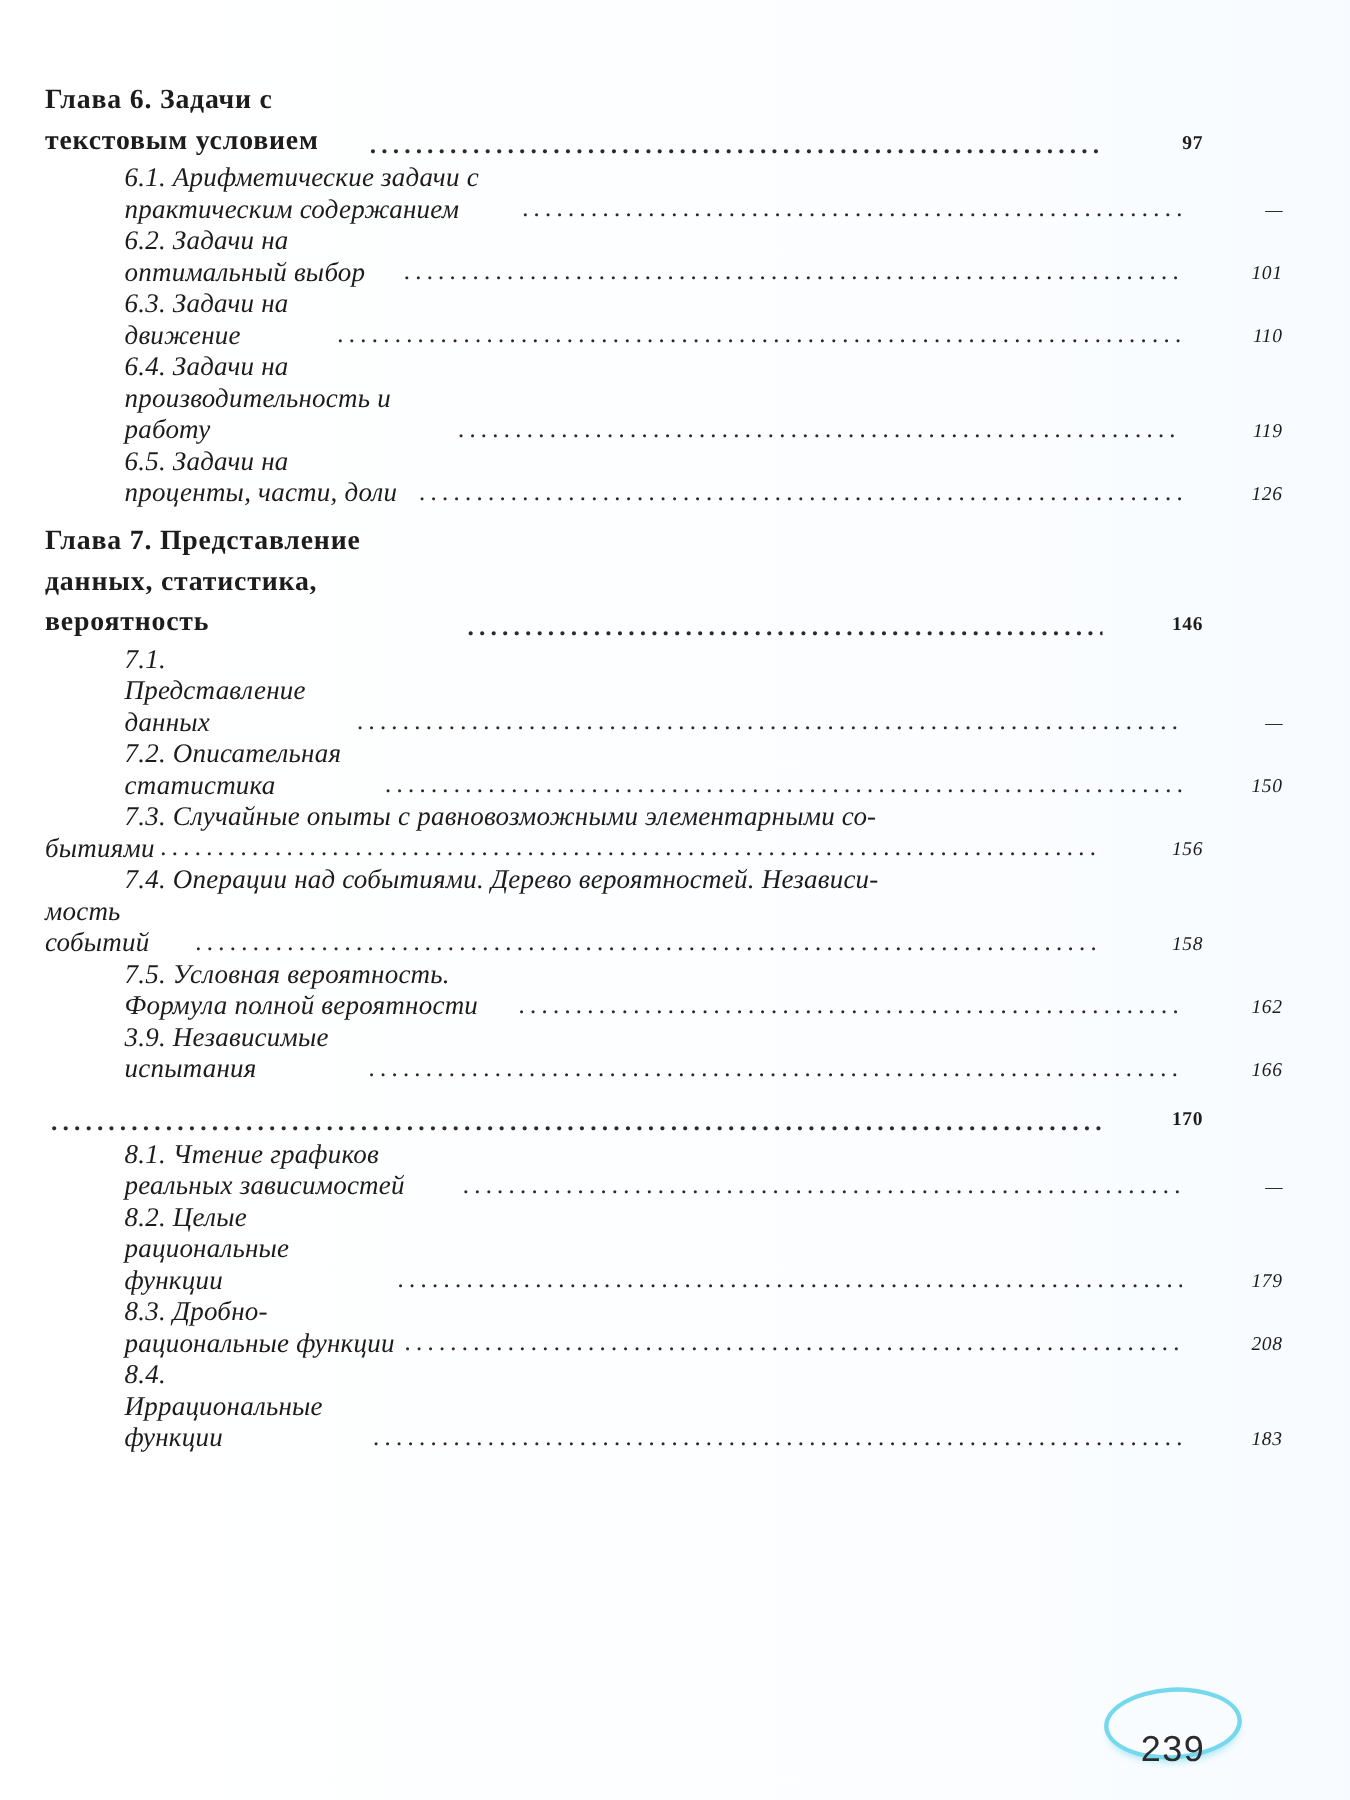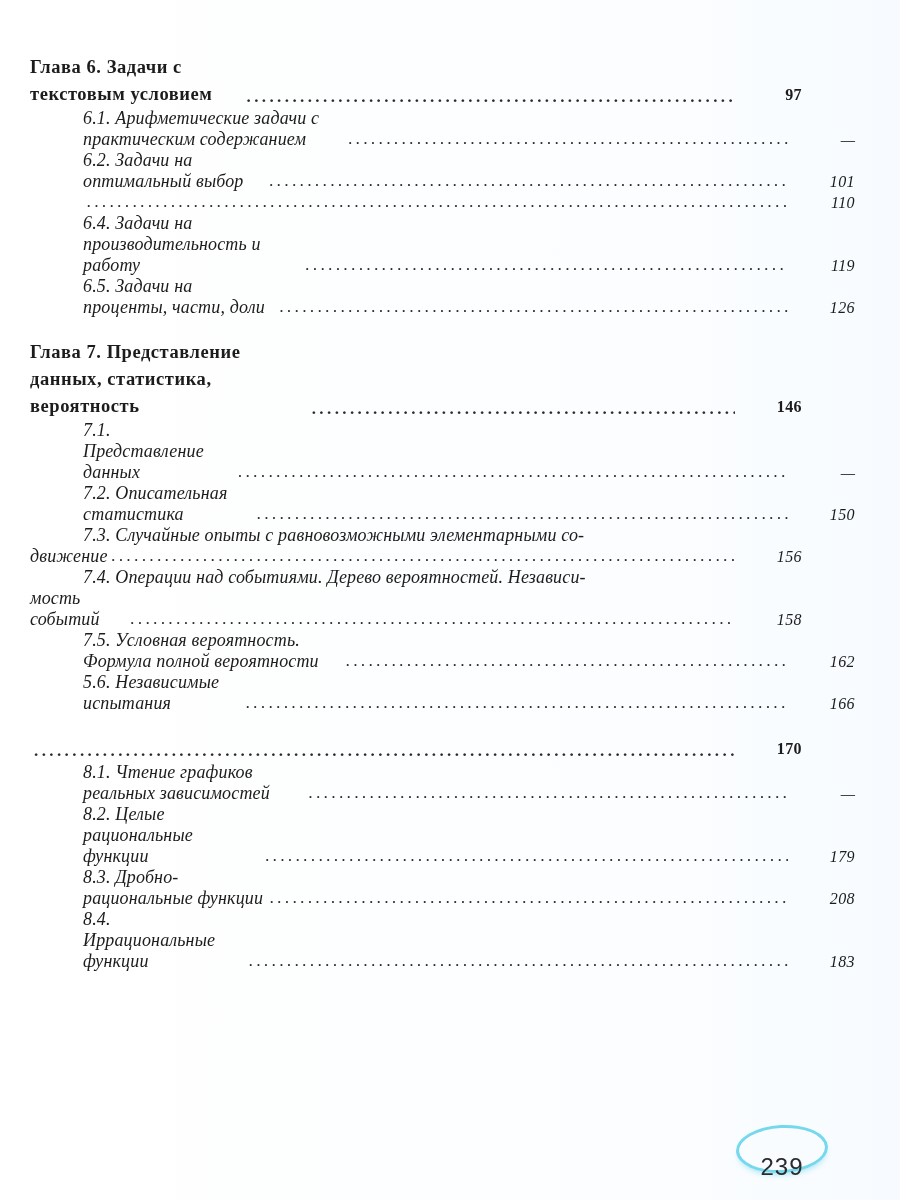--- a/index.html
+++ b/index.html
@@ -71,21 +71,21 @@
     display: flex;
     align-items: flex-end;
     width: 100%;
   }
 
   .chapter-row {
     font-weight: bold;
     font-size: 18.5px;
     letter-spacing: 0.55px;
     line-height: 27px;
-    margin-top: 21px;
+    margin-top: 9px;
   }
   .chapter-row.first { margin-top: 0; }
 
   .section-row {
     font-size: 18px;
     letter-spacing: 0.15px;
     line-height: 21px;
     padding-left: 53px;
     font-style: italic;
   }
@@ -108,21 +108,21 @@
     position: relative;
     top: -3px;
   }
   .leader::before {
     content: "......................................................................................................";
   }
 
   .pageno {
     flex: 0 0 64px;
     text-align: right;
-    font-size: 16px;
+    font-size: 13px;
     letter-spacing: 0.4px;
     white-space: nowrap;
   }
   .chapter-row .pageno { font-weight: bold; }
   .pageno.dash {
     font-weight: normal;
     letter-spacing: 0;
   }
 
   .firstline {
@@ -178,20 +178,21 @@
       <span class="label">6.1. Арифметические задачи с практическим содержанием</span>
       <span class="leader"></span>
       <span class="pageno dash">—</span>
     </div>
     <div class="row section-row">
       <span class="label">6.2. Задачи на оптимальный выбор</span>
       <span class="leader"></span>
       <span class="pageno">101</span>
     </div>
     <div class="row section-row">
+      <span class="label">6.3. Задачи на движение</span>
       <span class="leader"></span>
       <span class="pageno">110</span>
     </div>
     <div class="row section-row">
       <span class="label">6.4. Задачи на производительность и работу</span>
       <span class="leader"></span>
       <span class="pageno">119</span>
     </div>
     <div class="row section-row">
       <span class="label">6.5. Задачи на проценты, части, доли</span>
@@ -210,39 +211,39 @@
     </div>
     <div class="row section-row">
       <span class="label">7.2. Описательная статистика</span>
       <span class="leader"></span>
       <span class="pageno">150</span>
     </div>
     <div class="section-row">
       <div class="firstline">7.3. Случайные опыты с равновозможными элементарными со-</div>
     </div>
     <div class="row section-row" style="padding-left: 0px; margin-top: 0px;">
-      <span class="label">движение</span>
+      <span class="label">бытиями</span>
       <span class="leader"></span>
       <span class="pageno">156</span>
     </div>
     <div class="section-row">
       <div class="firstline">7.4. Операции над событиями. Дерево вероятностей. Независи-</div>
     </div>
     <div class="row section-row" style="padding-left: 0px; margin-top: 0px;">
       <span class="label">мость событий</span>
       <span class="leader"></span>
       <span class="pageno">158</span>
     </div>
     <div class="row section-row">
       <span class="label">7.5. Условная вероятность. Формула полной вероятности</span>
       <span class="leader"></span>
       <span class="pageno">162</span>
     </div>
     <div class="row section-row">
-      <span class="label">5.6. Независимые испытания</span>
+      <span class="label">3.9. Независимые испытания</span>
       <span class="leader"></span>
       <span class="pageno">166</span>
     </div>
     <div class="row chapter-row">
       <span class="leader"></span>
       <span class="pageno">170</span>
     </div>
     <div class="row section-row">
       <span class="label">8.1. Чтение графиков реальных зависимостей</span>
       <span class="leader"></span>

